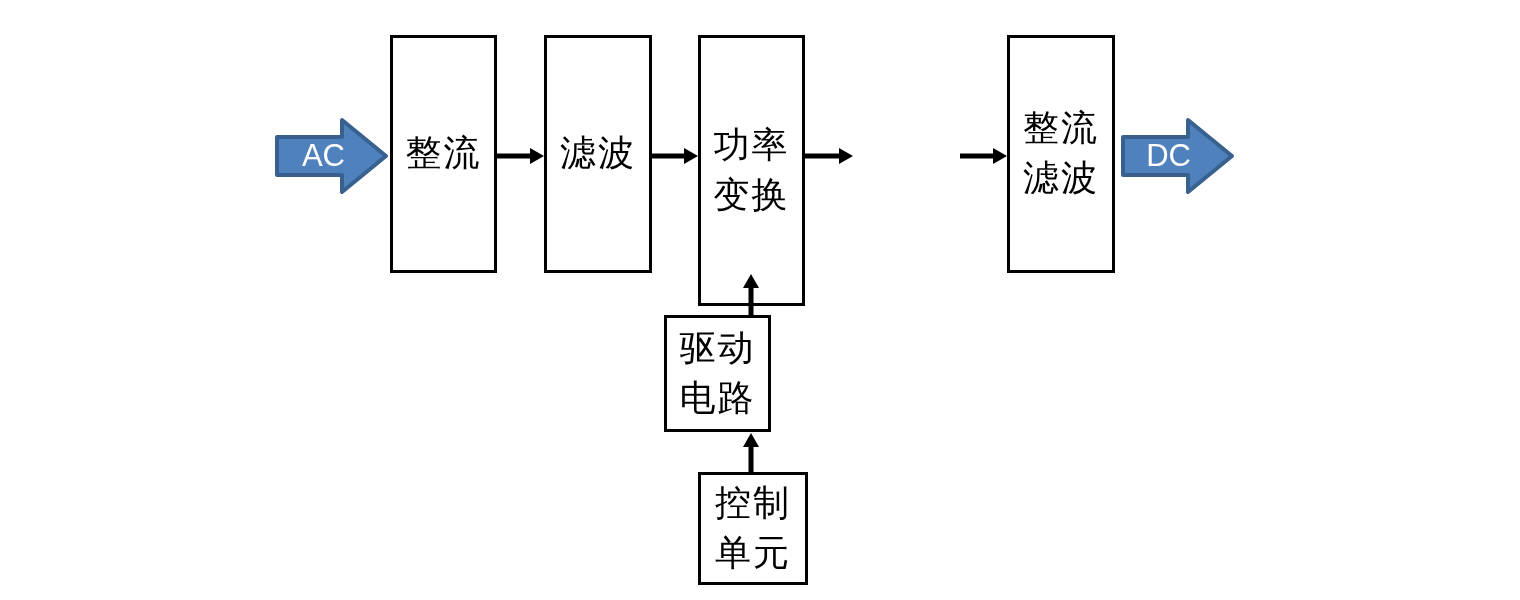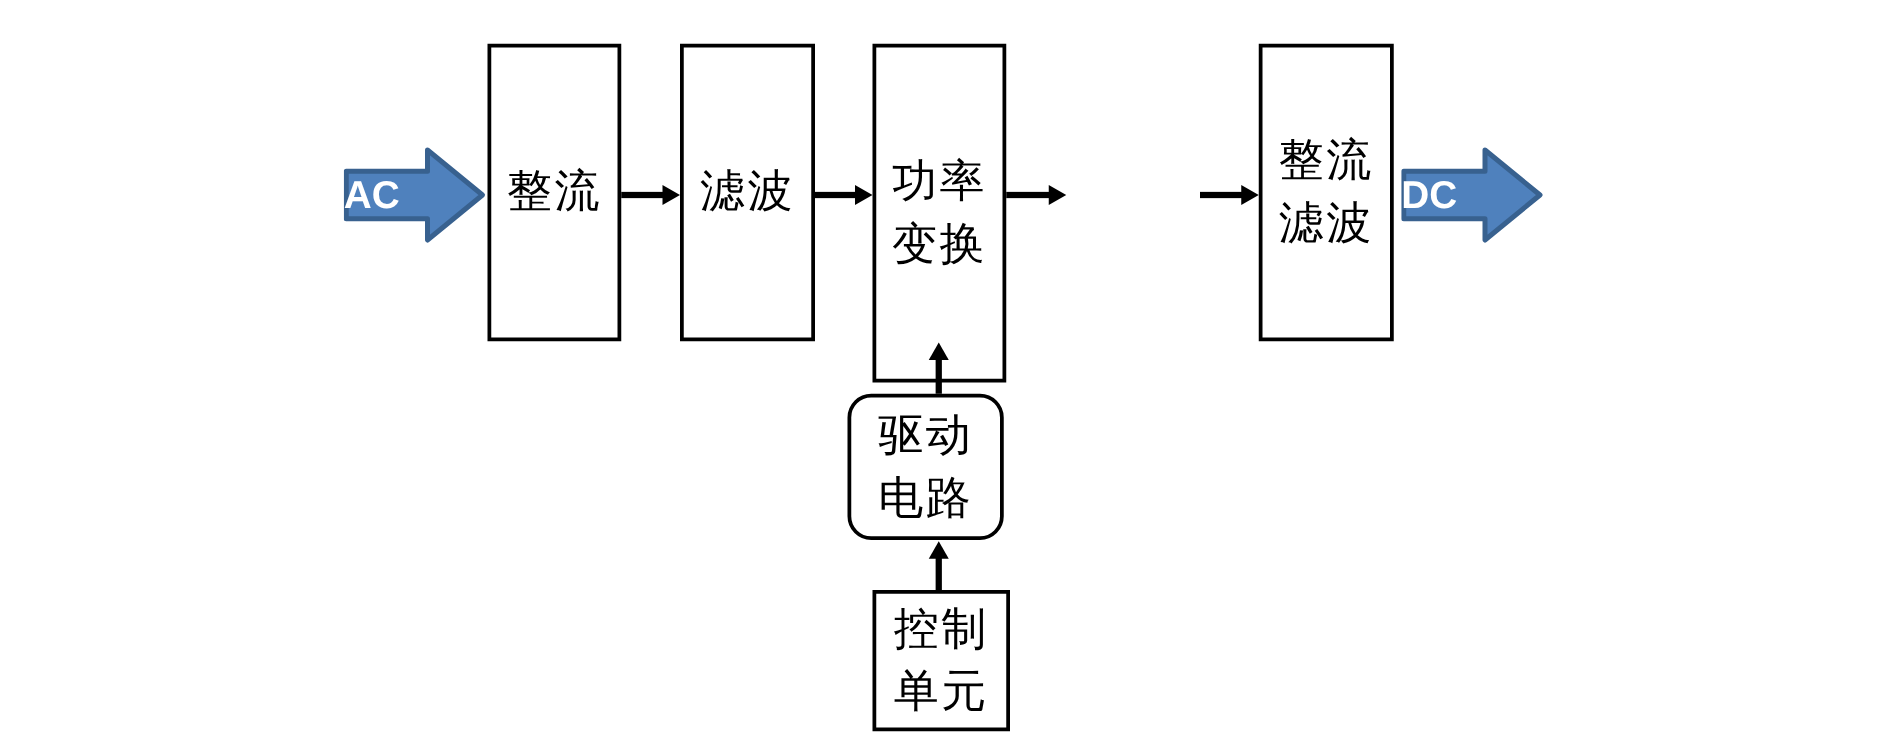--- a/index.html
+++ b/index.html
@@ -31,21 +31,21 @@
     font-size: 36px;
     line-height: 1.38;
     color: #000000;
     letter-spacing: 2px;
   }
   .b1 { left: 390px;  top: 35px;  width: 107px; height: 238px; }
   .b2 { left: 544px;  top: 35px;  width: 108px; height: 238px; }
   .b3 { left: 698px;  top: 35px;  width: 107px; height: 271px; }
   .b4 { left: 853px;  top: 35px;  width: 107px; height: 238px; }
   .b5 { left: 1007px; top: 35px;  width: 108px; height: 238px; }
-  .b6 { left: 678px;  top: 315px; width: 125px; height: 117px; border-radius: 19px; }
+  .b6 { left: 664px;  top: 315px; width: 107px; height: 117px; }
   .b7 { left: 698px;  top: 472px; width: 110px; height: 113px; }
 
   
   .harrow { position: absolute; height: 16px; top: 148px; }
   .harrow .shaft {
     position: absolute; left: 0; right: 13px; top: 50%;
     transform: translateY(-50%);
     height: 5px; background: #000000;
   }
   .harrow .head {
@@ -80,25 +80,25 @@
 
   
   .block-arrow { position: absolute; width: 114px; height: 78px; top: 117px; }
   .block-arrow.ac { left: 275px; }
   .block-arrow.dc { left: 1121px; }
   .block-arrow svg { display: block; width: 114px; height: 78px; }
   .block-arrow .io-label {
     position: absolute; left: 0; top: 50%;
     transform: translateY(-50%);
     width: 70px;
-    text-align: left;
+    text-align: right;
     color: #ffffff;
     font-family: "Liberation Sans", sans-serif;
     font-size: 31px;
-    font-weight: 700;
+    font-weight: 400;
   }
 </style>
 </head>
 <body>
 
 <div id="stage">
 
   <div class="box b1">
     <span class="label">整流</span>
   </div>

